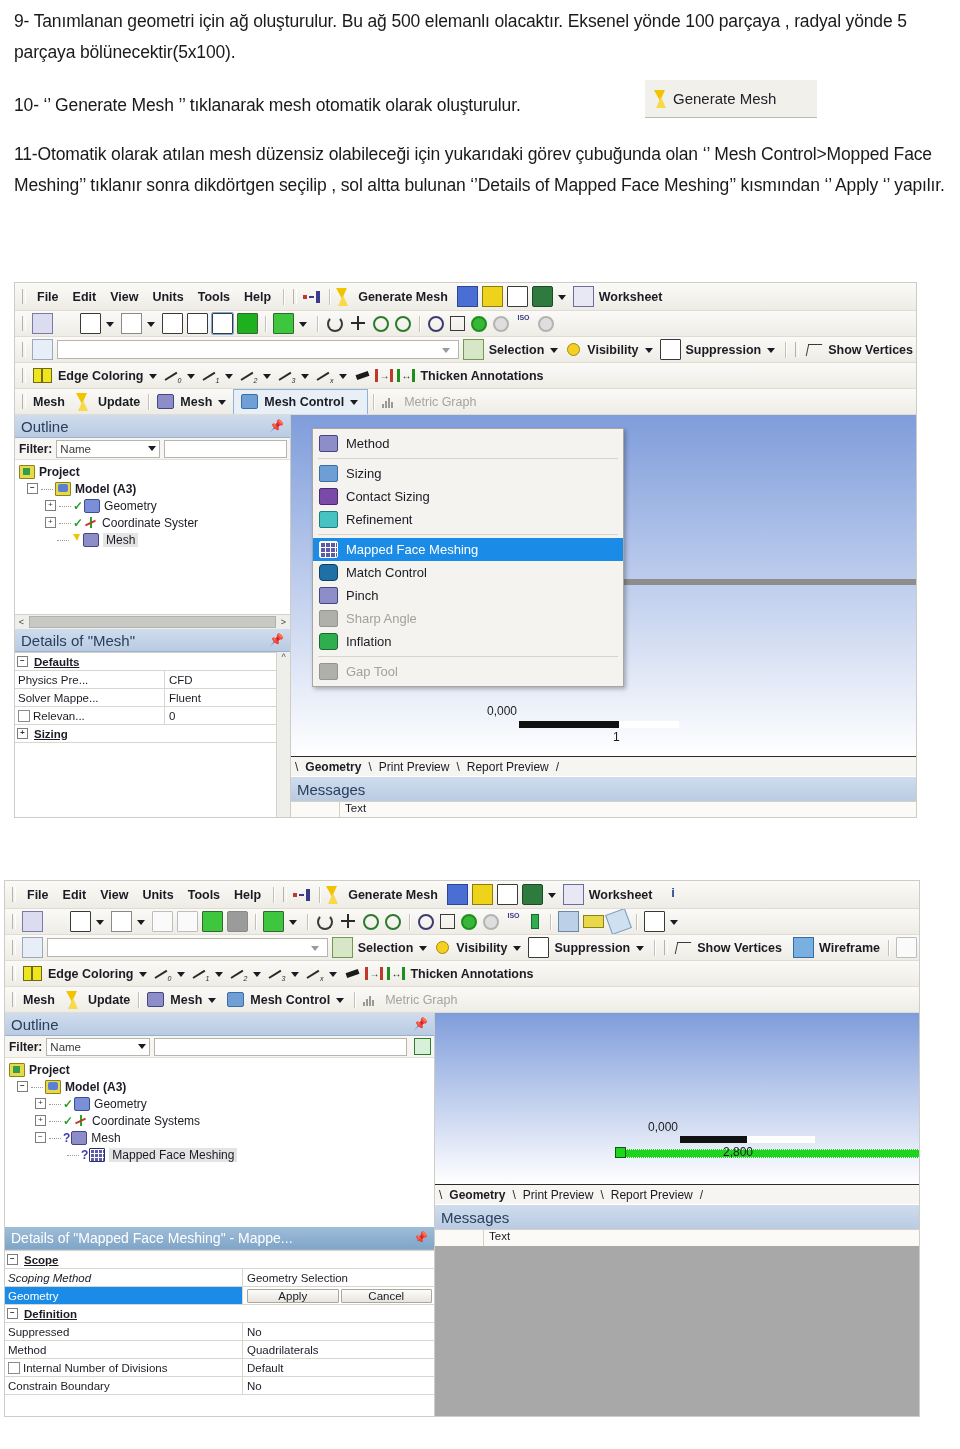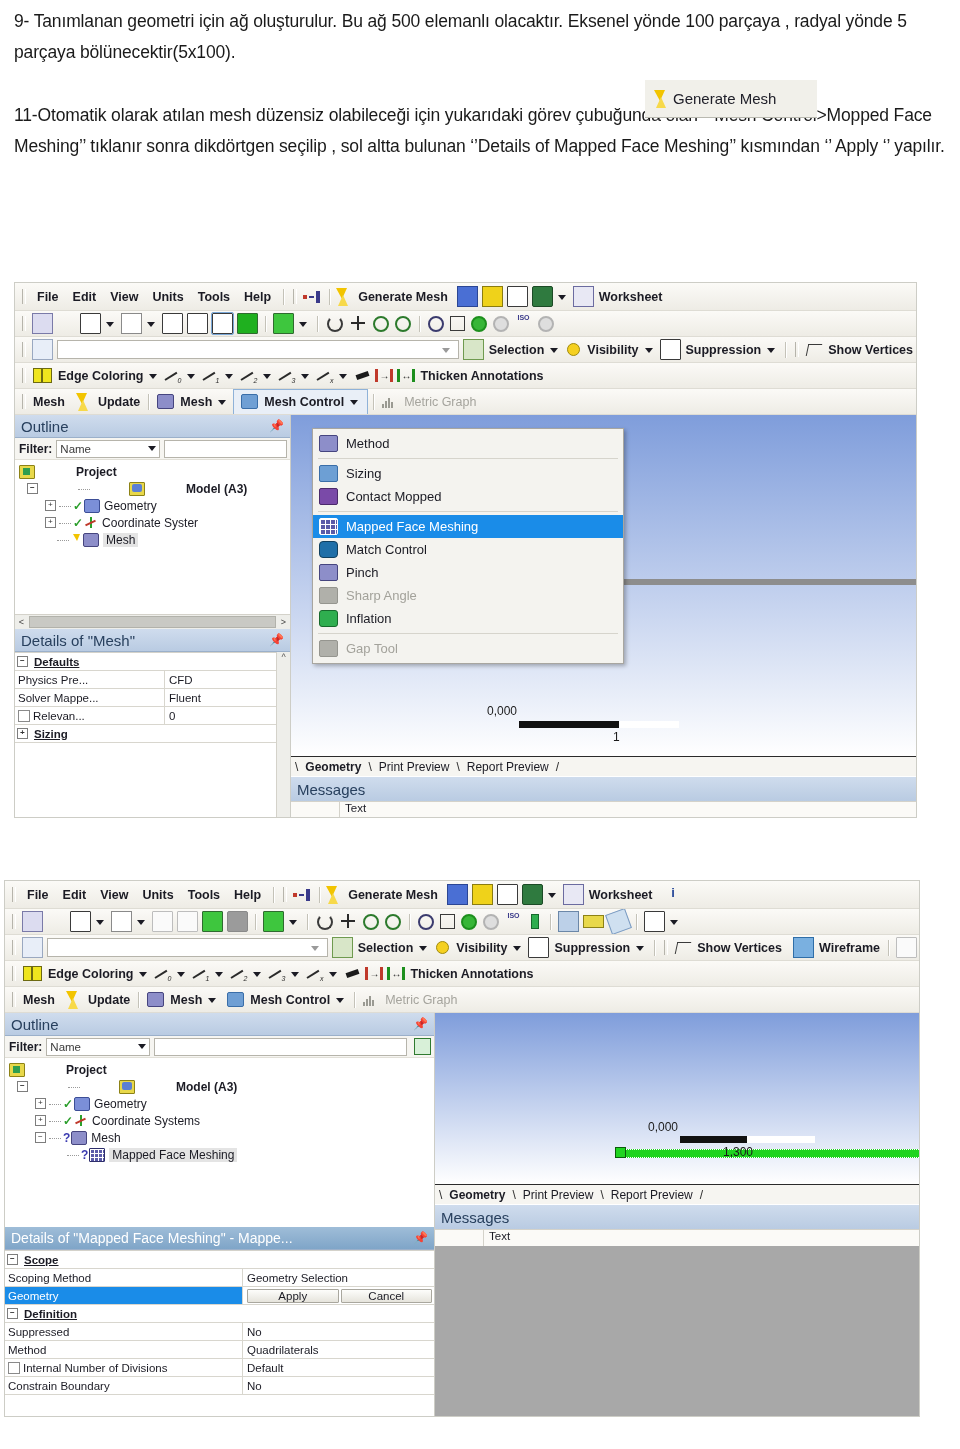--- a/index.html
+++ b/index.html
@@ -187,21 +187,21 @@
     flex:1;height:16px;background:#fff;border:1px solid #b6b4ab;margin-right:3px;
   }
   .refresh{
     width:15px;height:15px;border:1px solid #2f7a2f;background:#d8f0d8;
     flex:none;margin-right:3px;
   }
   .treebox{background:#ffffff;flex:1;overflow:hidden;position:relative;}
   .tnode{
     display:flex;align-items:center;height:17px;font-size:12px;white-space:nowrap;
   }
-  .tnode.b{font-weight:bold;gap:37px;}
+  .tnode.b{font-weight:bold;}
   .pm{
     width:9px;height:9px;border:1px solid #7d7d7d;background:#fff;
     font-size:8px;line-height:7px;text-align:center;color:#333;
     flex:none;margin-right:3px;font-family:"Liberation Mono",monospace;
   }
   .dots{
     width:12px;border-bottom:1px dotted #9a9a9a;height:1px;flex:none;margin-right:2px;
   }
   .chk{color:#2b9e2b;font-weight:bold;font-size:12px;margin-right:1px;flex:none;}
   .qm{color:#3a3ab0;font-weight:bold;font-size:12px;margin-right:1px;flex:none;}
@@ -339,20 +339,21 @@
   .mic.pinch{background:#8d8ec9;border:1px solid #46457f;}
   .mic.infl{background:#2fae4f;border:1px solid #17692c;border-radius:3px;}
   .mic.folder{background:#b0b0aa;border:1px solid #95958f;border-radius:2px;}
 </style>
 </head>
 <body>
 
 <div class="doc">
   <p class="para">9- Tanımlanan geometri için ağ oluşturulur. Bu ağ 500 elemanlı olacaktır. Eksenel yönde 100 parçaya , radyal yönde 5 parçaya bölünecektir(5x100).</p>
   <div class="spacer-1"></div>
+  <p class="para">10- ‘’ Generate Mesh ’’ tıklanarak mesh otomatik olarak  oluşturulur.</p>
   <div class="spacer-2"></div>
   <p class="para">11-Otomatik olarak atılan mesh düzensiz olabileceği için yukarıdaki görev çubuğunda olan ‘’ Mesh Control&gt;Mopped Face Meshing’’ tıklanır  sonra  dikdörtgen seçilip , sol altta bulunan ‘’Details of Mapped Face Meshing’’ kısmından ‘’ Apply ‘’ yapılır.</p>
 </div>
 
 <div class="gm-chip">
   <span class="bolt"></span>
   <span>Generate Mesh</span>
 </div>
 
 <div class="app" style="left:14px;top:282px;width:903px;height:536px;">
@@ -618,21 +619,25 @@
       <span class="mic meshc"></span>
       <span>Method</span>
     </div>
     <div class="mdiv"></div>
     <div class="mrow">
       <span class="mic sizing"></span>
       <span>Sizing</span>
     </div>
     <div class="mrow">
       <span class="mic contact"></span>
-      <span>Contact Mopped</span>
+      <span>Contact Sizing</span>
+    </div>
+    <div class="mrow">
+      <span class="mic refine"></span>
+      <span>Refinement</span>
     </div>
     <div class="mdiv"></div>
     <div class="mrow hl">
       <span class="mic mapped"></span>
       <span>Mapped Face Meshing</span>
     </div>
     <div class="mrow">
       <span class="mic match"></span>
       <span>Match Control</span>
     </div>
@@ -866,21 +871,21 @@
       <div class="panelhdr dark">
         <span>Details of "Mapped Face Meshing" - Mappe...</span>
         <span class="pin" style="color:#ffffff;">📌</span>
       </div>
       <div class="dgrid" style="flex:1;">
         <div class="drow hdr">
           <span class="pm" style="margin-left:2px;">−</span>
           <span class="k">Scope</span>
         </div>
         <div class="drow">
-          <span class="k" style="width:238px;">Scoping Method</span>
+          <span class="k" style="width:238px;font-style:italic;">Scoping Method</span>
           <span class="v">Geometry Selection</span>
         </div>
         <div class="drow sel">
           <span class="k" style="width:238px;">Geometry</span>
           <span class="v">
             <span class="dbtns">
               <span class="dbtn">Apply</span>
               <span class="dbtn">Cancel</span>
             </span>
           </span>
@@ -911,21 +916,21 @@
       </div>
     </div>
 
     <div style="flex:1;display:flex;flex-direction:column;position:relative;">
       <div class="viewport" style="flex:1;">
         <div class="geom-green" style="left:188px;top:136px;right:-20px;"></div>
         <div class="endcap g" style="left:180px;top:134px;"></div>
         <div class="rulerlabel" style="left:213px;bottom:50px;">0,000</div>
         <div class="rulerbar" style="left:245px;bottom:41px;width:67px;"></div>
         <div class="rulerbar w" style="left:312px;bottom:41px;width:68px;"></div>
-        <div class="rulerlabel" style="left:288px;bottom:25px;">1,300</div>
+        <div class="rulerlabel" style="left:288px;bottom:25px;">2,800</div>
       </div>
       <div class="tabstrip">
         <span class="slash">\</span>
         <span class="tab act">Geometry</span>
         <span class="slash">\</span>
         <span class="tab">Print Preview</span>
         <span class="slash">\</span>
         <span class="tab">Report Preview</span>
         <span class="slash">/</span>
       </div>

